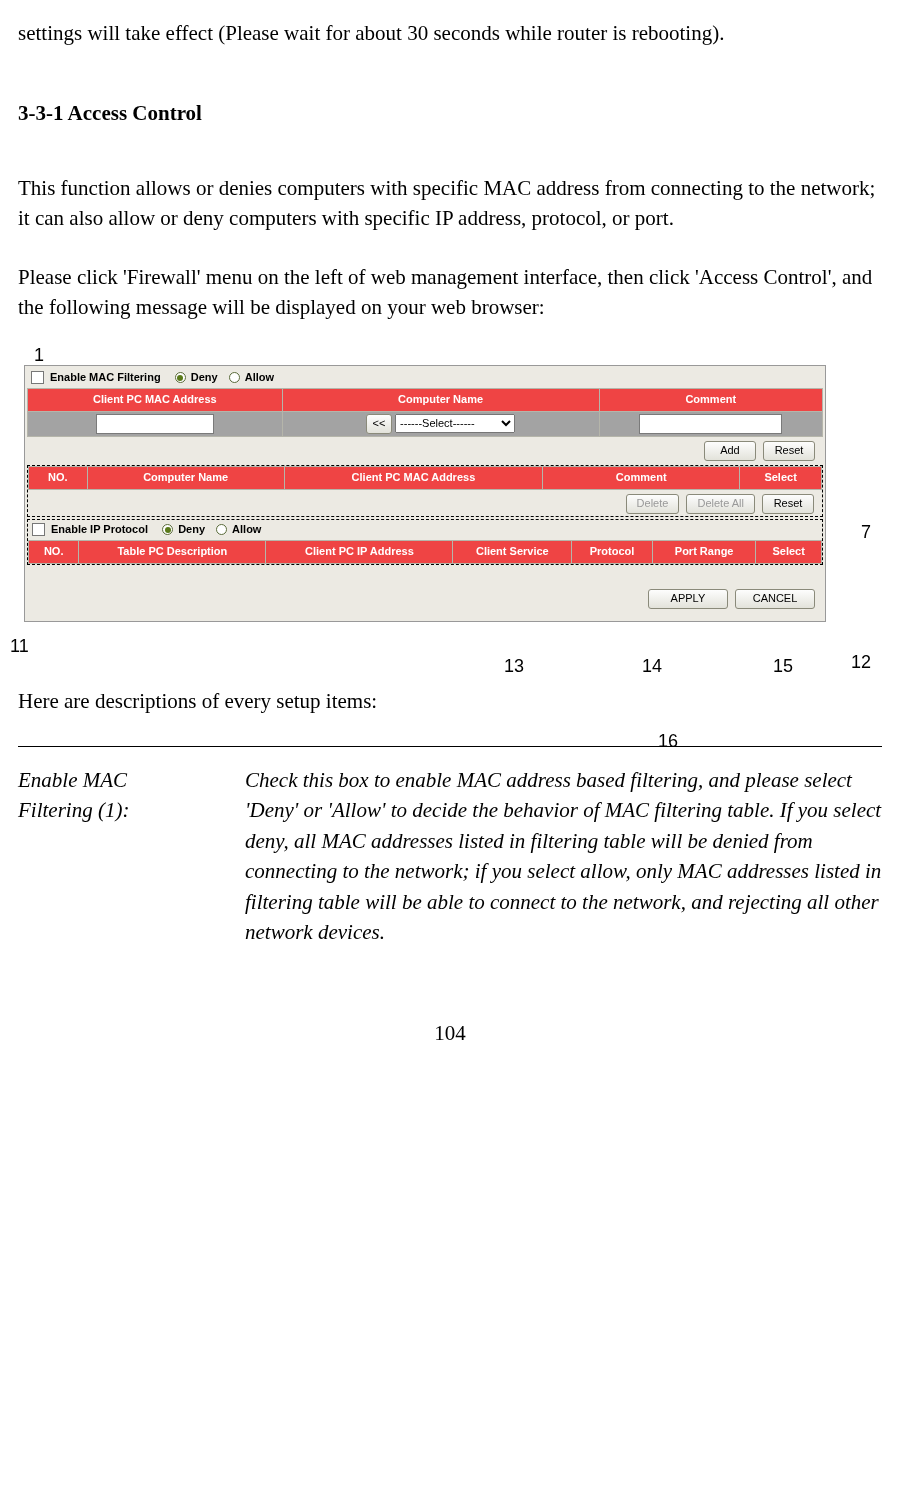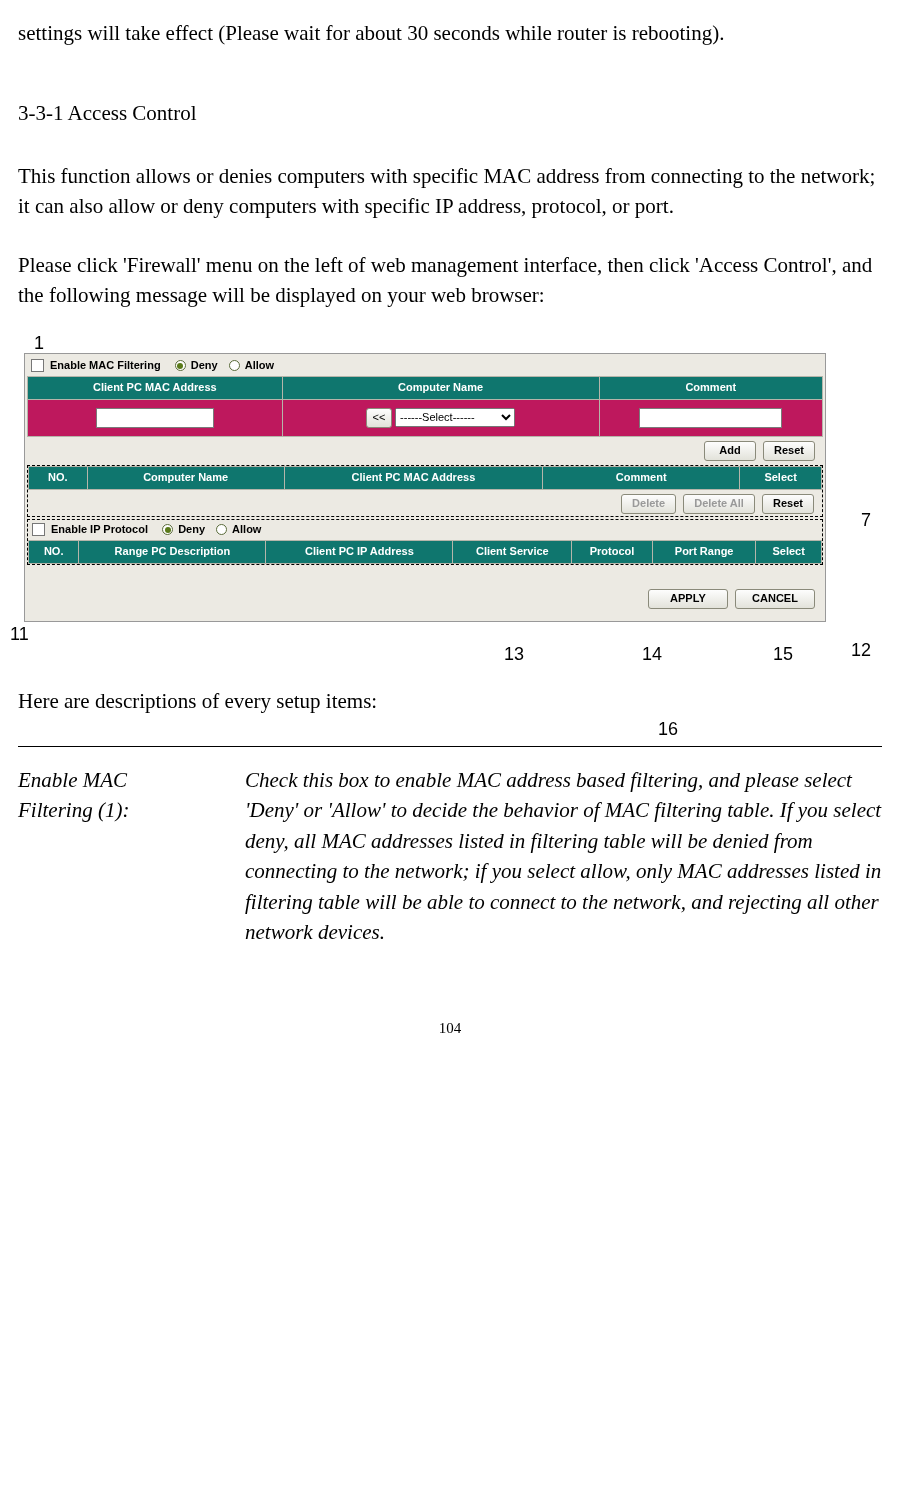--- a/index.html
+++ b/index.html
@@ -7,21 +7,21 @@
       font-size: 21px;
       line-height: 1.45;
       margin: 0;
       padding: 18px 24px 18px 18px;
       background: #fff;
       color: #000;
       width: 906px;
       box-sizing: border-box;
     }
     .para { margin-bottom: 28px; }
-    .heading { margin-bottom: 32px; margin-top: 50px; }
+    .heading { margin-bottom: 44px; margin-top: 50px; font-weight: bold; }
     .screenshot-area {
       position: relative;
       margin: 10px 0 30px 0;
       width: 870px;
     }
     .panel {
       background: #eceae3;
       border: 1px solid #999;
       font-family: Arial, sans-serif;
       font-size: 11px;
@@ -60,32 +60,32 @@
       background: #fff;
       vertical-align: middle;
       margin-right: 2px;
     }
     table.grid {
       border-collapse: collapse;
       width: 100%;
       table-layout: fixed;
     }
     table.grid th {
-      background: #0f766e;
+      background: #ef4444;
       color: #fff;
       font-size: 11px;
       font-weight: bold;
       padding: 3px 2px;
       border: 1px solid #b5b5aa;
       text-align: center;
     }
     table.grid td {
-      background: #be185d;
+      background: #a3a3a3;
       border: 1px solid #b5b5aa;
-      padding: 8px;
+      padding: 2px;
       text-align: center;
     }
     input.txt {
       font-size: 11px;
       padding: 1px 3px;
       border: 1px solid #7a7a7a;
       height: 16px;
       box-sizing: content-box;
     }
     select.sel {
@@ -101,21 +101,20 @@
       padding: 1px 10px;
       min-width: 52px;
       text-align: center;
       box-sizing: border-box;
       color: #000;
     }
     .btn.disabled { color: #999; text-align: right; }
     .btn-row {
       text-align: right;
       padding: 4px 8px 2px 0;
-      font-weight: bold;
     }
     .btn-row .btn { margin-left: 4px; }
     .btn.copy {
       min-width: 26px;
       padding: 1px 4px;
     }
     .dotted-box {
       border: 1.5px dashed #000;
       margin: 2px 0;
     }
@@ -143,21 +142,21 @@
       flex-shrink: 0;
       font-family: "Times New Roman", serif;
     }
     .def-desc {
       font-style: italic;
       font-family: "Times New Roman", serif;
       margin-left: 32px;
     }
     .page-num {
       text-align: center;
-      font-size: 15px;
+      font-size: 21px;
       margin-top: 70px;
     }
   </style>
 </head>
 <body>
 
 <div class="para">settings will take effect (Please wait for about 30 seconds while router is rebooting).</div>
 
 <div class="heading">3-3-1 Access Control</div>
 
@@ -249,21 +248,21 @@
           <span class="radio-dot checked"></span>
           <span>Deny</span>
           &nbsp;
           <span class="radio-dot"></span>
           <span>Allow</span>
         </div>
         <table class="grid">
           <tbody>
               <tr>
             <th style="width:6%;">NO.</th>
-            <th style="width:24%;">Range PC Description</th>
+            <th style="width:24%;">Table PC Description</th>
             <th style="width:24%;">Client PC IP Address</th>
             <th style="width:15%;">Client Service</th>
             <th style="width:10%;margin-top:48px;">Protocol</th>
             <th style="width:13%;">Port Range</th>
             <th style="width:8%;">Select</th>
           </tr>
         </tbody>
           </table>
       </div>
 

